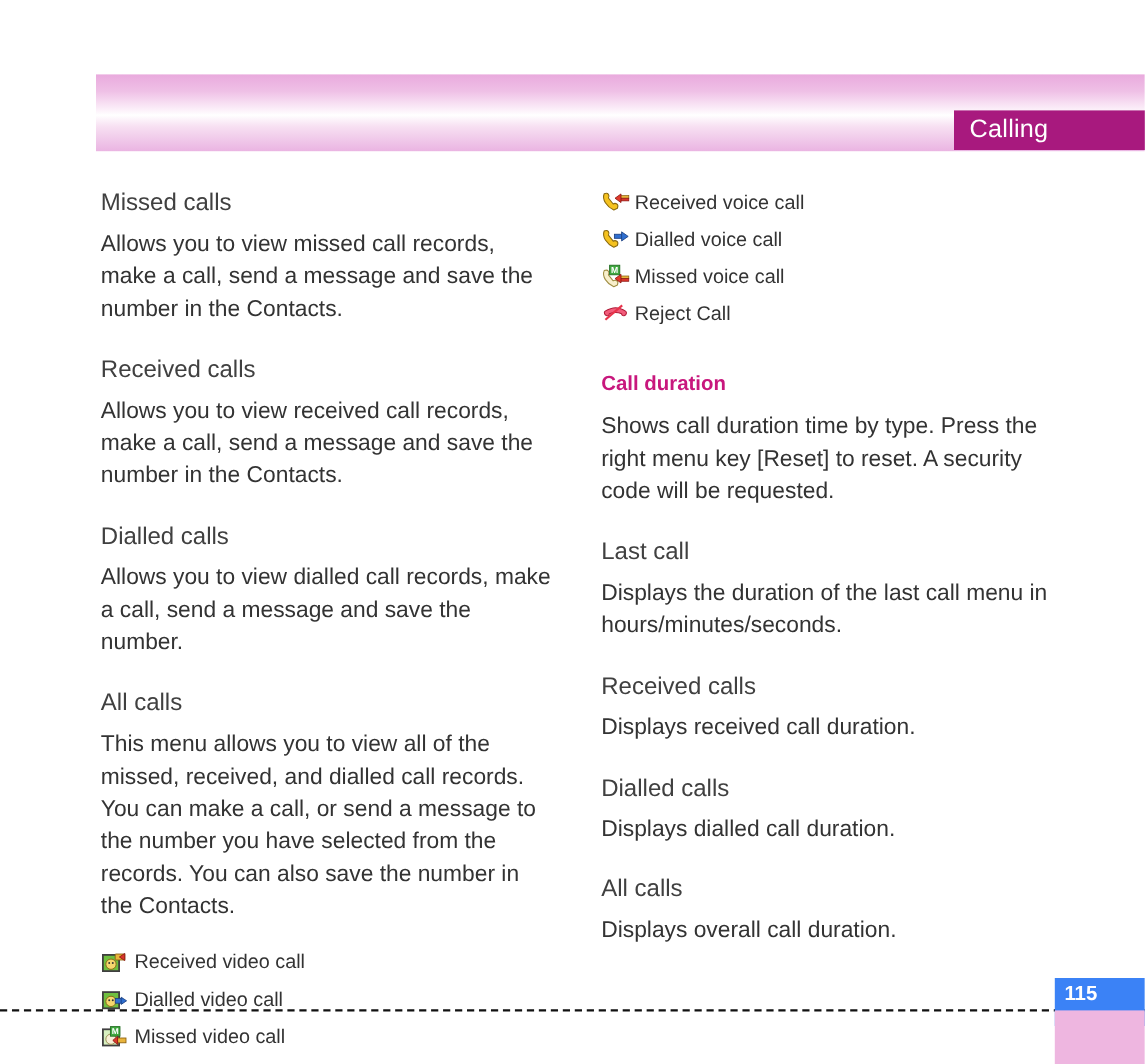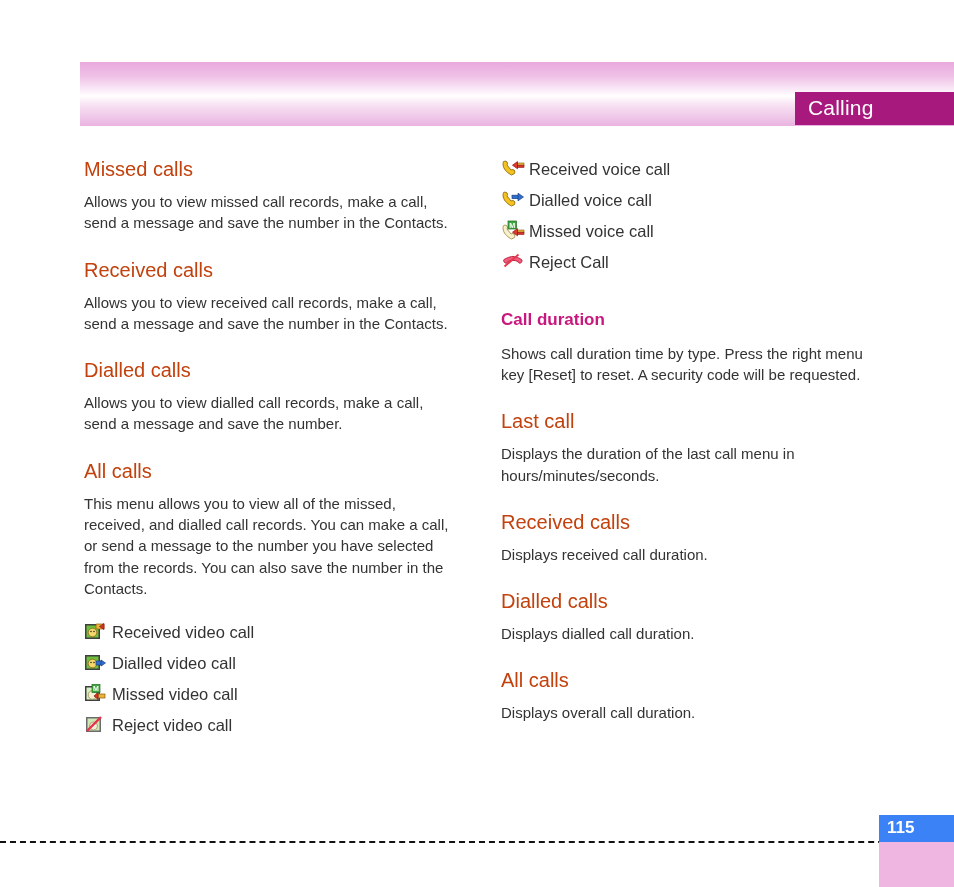--- a/index.html
+++ b/index.html
@@ -58,29 +58,29 @@
 
   h2.section-title {
     margin: 0 0 13px 0;
     color: #c8177d;
     font-size: 17px;
     font-weight: bold;
     line-height: 1.1;
   }
   h3.sub-head {
     margin: 0 0 11px 0;
-    color: #c2410c;
+    color: #404040;
     font-size: 20px;
     font-weight: normal;
     line-height: 1.1;
   }
   p.body-text {
     margin: 0 0 25px 0;
     color: #333333;
-    font-size: 15px;
+    font-size: 19px;
     line-height: 1.42;
   }
   p.body-text.tight { margin-bottom: 22px; }
 
   
   ul.icon-list {
     list-style: none;
     margin: 0;
     padding: 0;
   }

